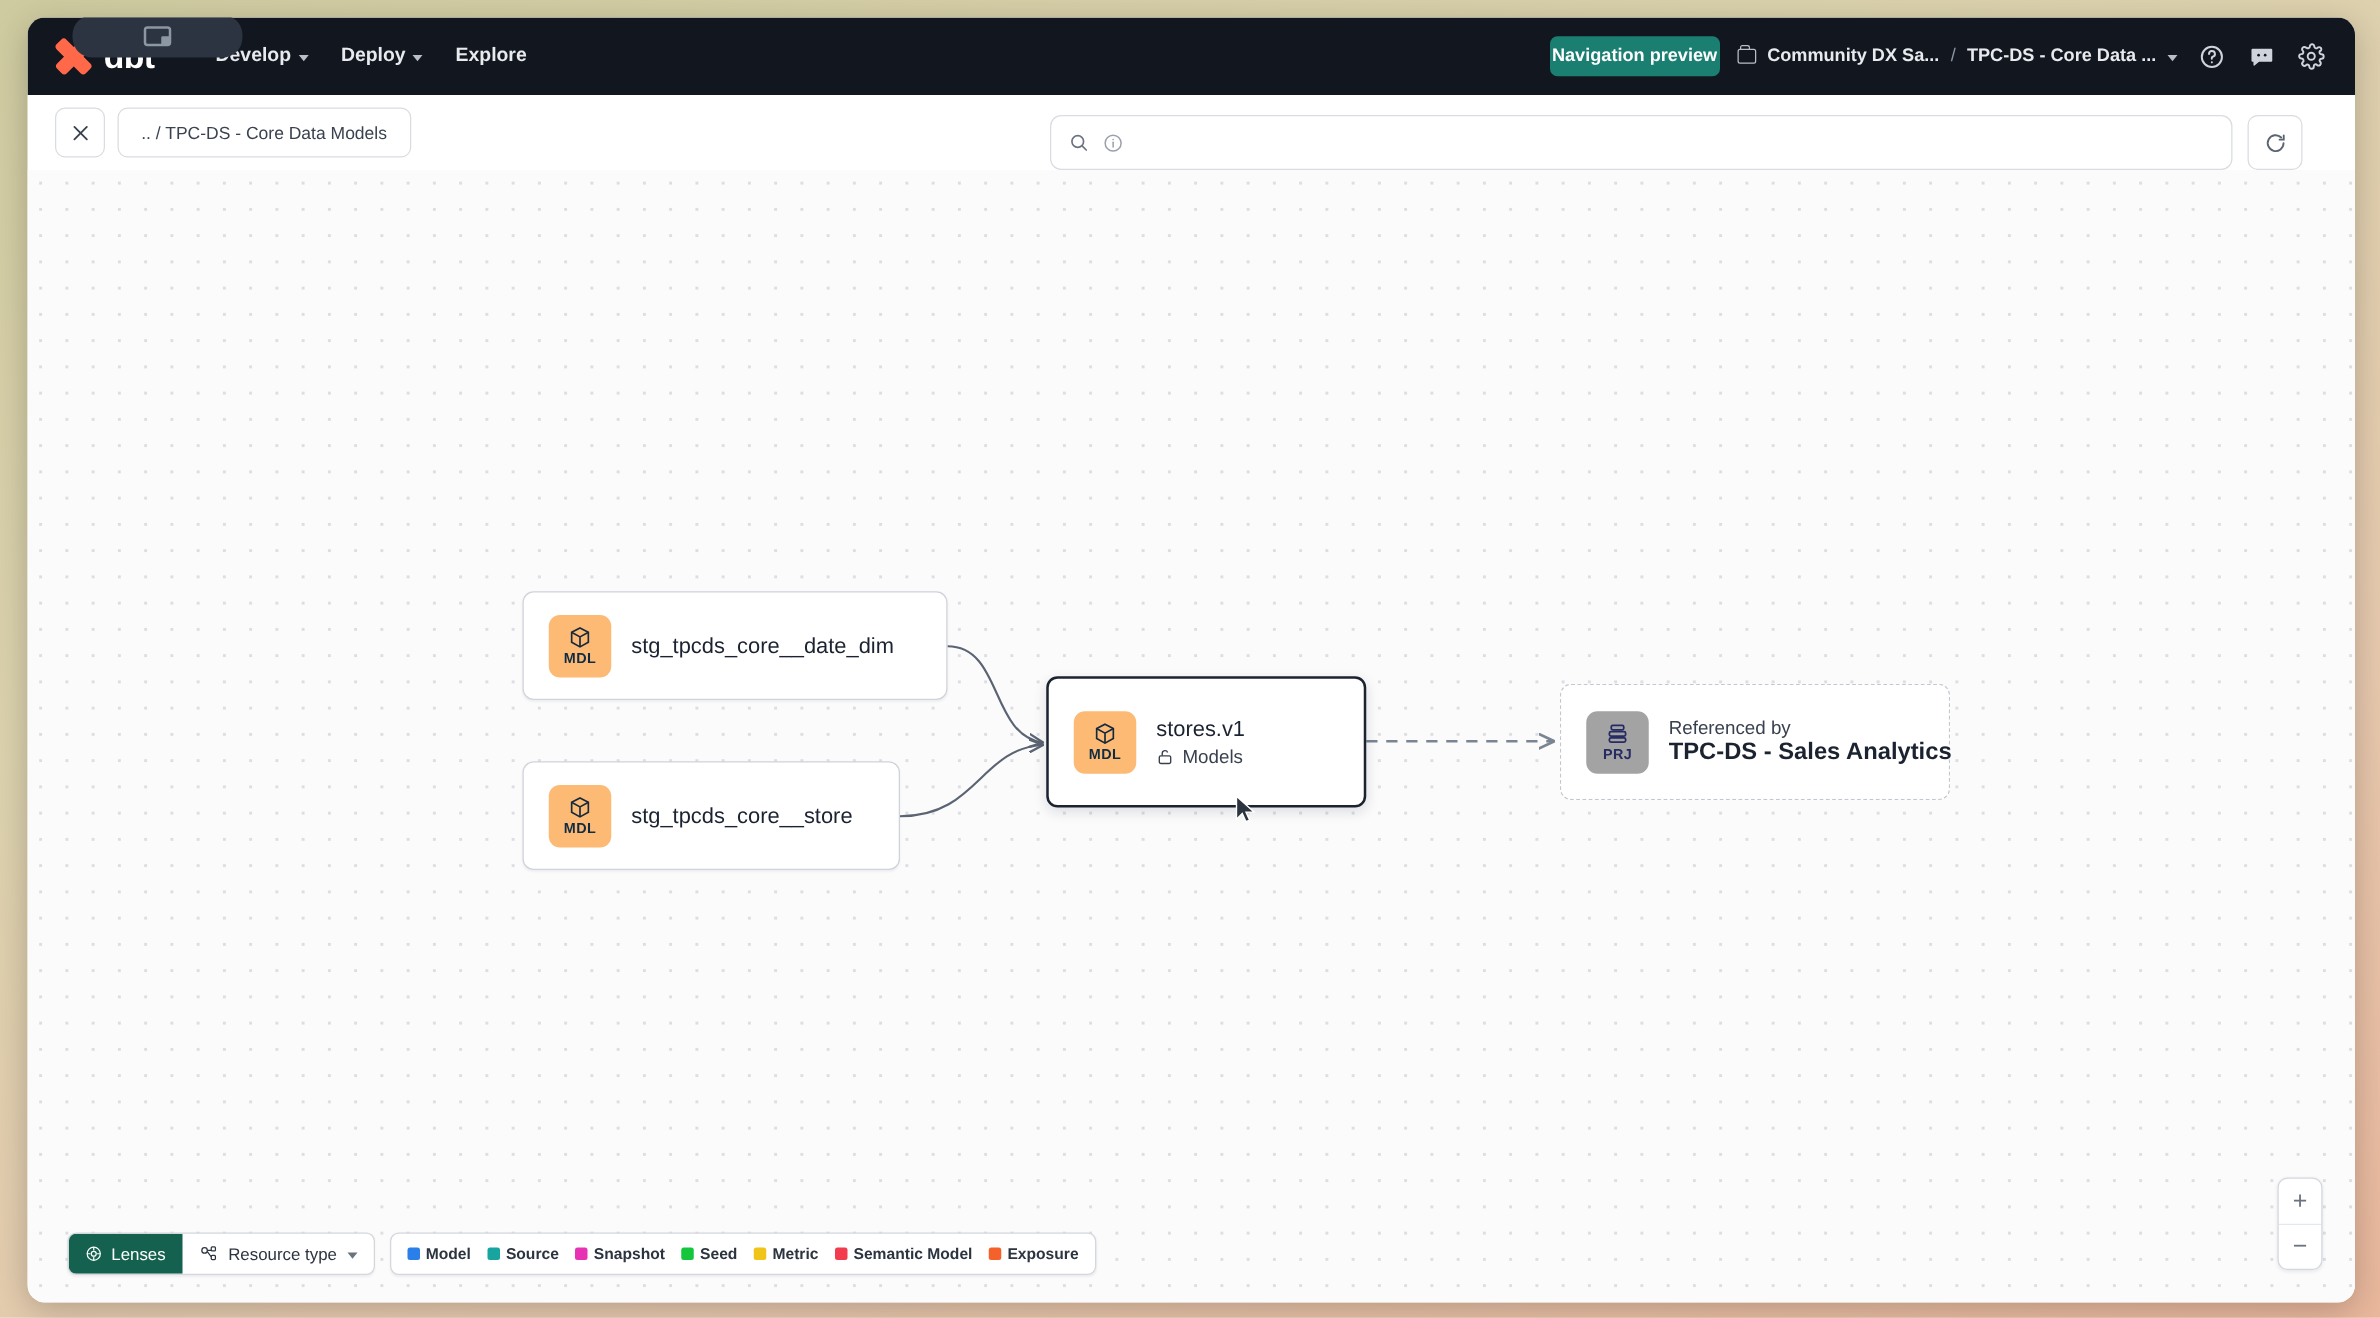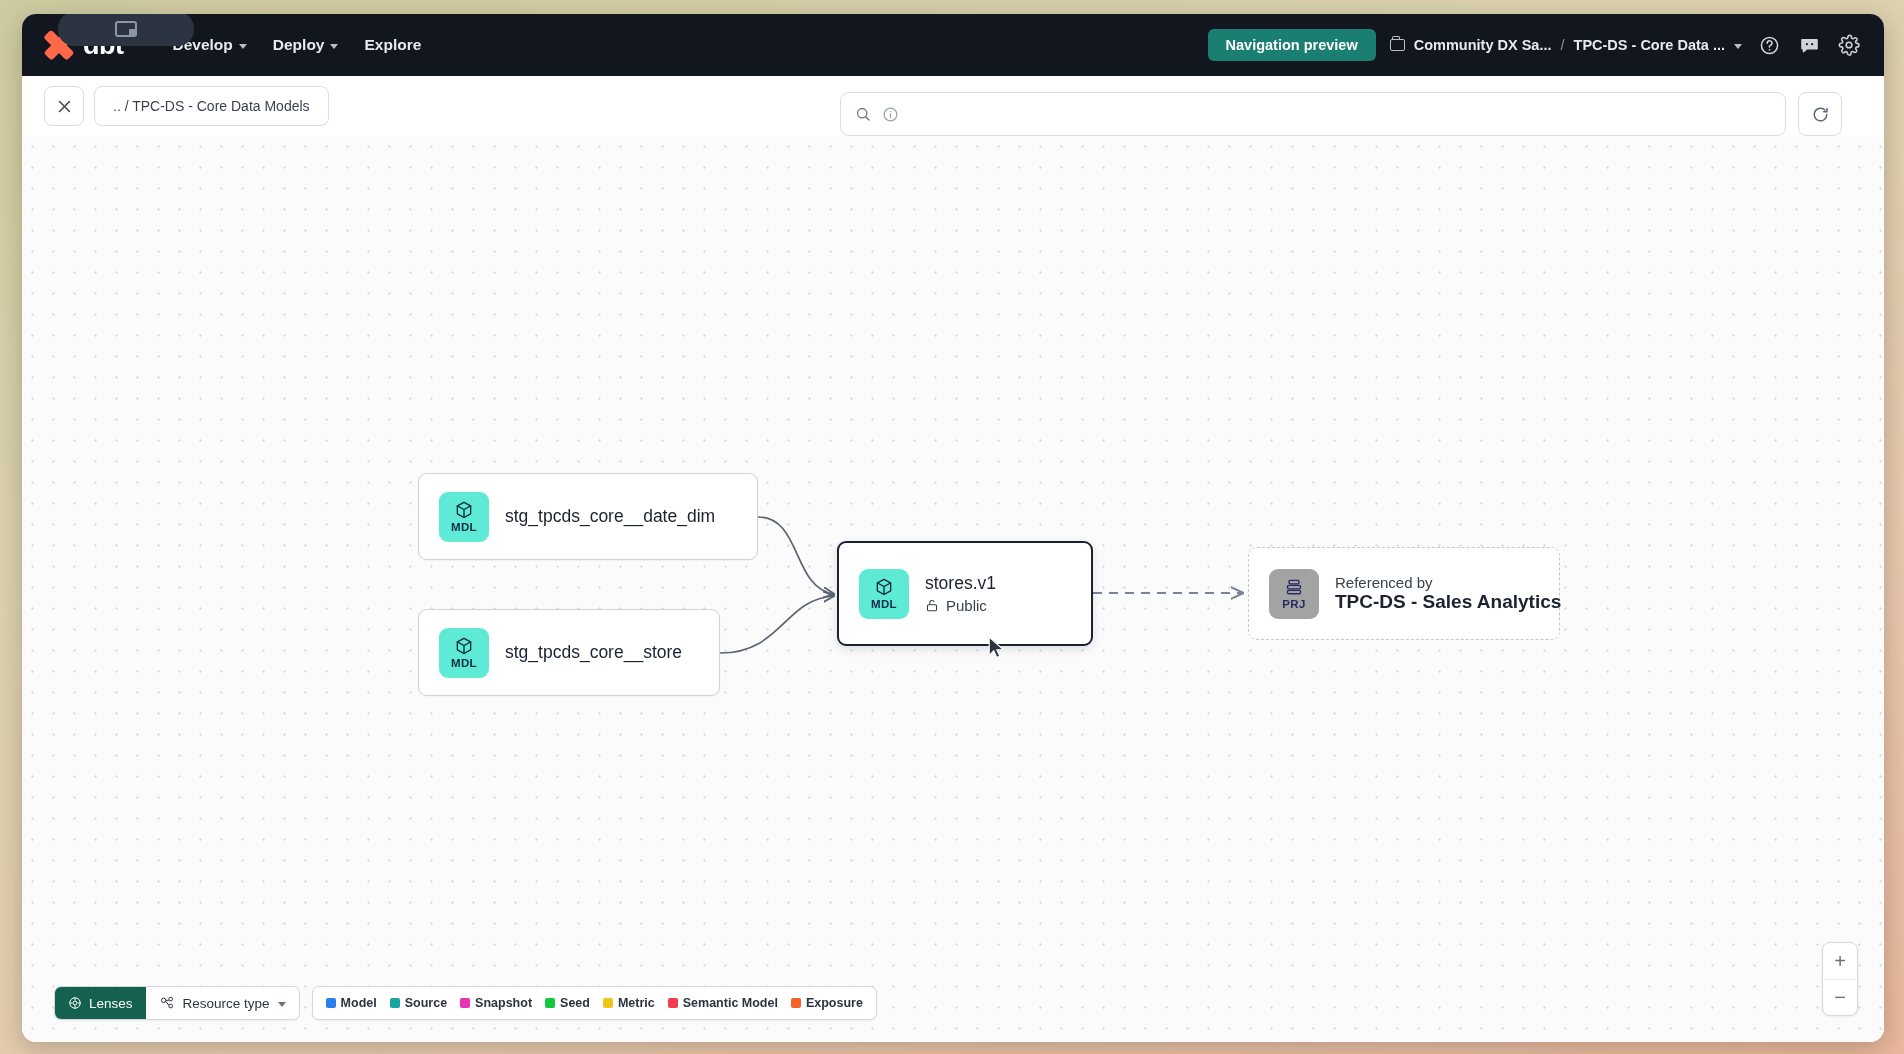--- a/index.html
+++ b/index.html
@@ -57,21 +57,21 @@
     display:flex; align-items:center; gap:6px;
     padding: 7px 13px; border-radius: 6px; cursor: pointer;
   }
   .caret {
     width:0;height:0;border-left:4.5px solid transparent;border-right:4.5px solid transparent;
     border-top:5px solid #b9bec8; margin-top:2px;
   }
   .nav-right { margin-left:auto; display:flex; align-items:center; gap:14px; }
   #nav-preview-badge {
     background:#1a7f71; color:#fff; font-size:14.5px; font-weight:700;
-    padding: 8px 18px; border-radius: 6px; cursor:pointer;
+    padding: 8px 2px; border-radius: 6px; cursor:pointer;
   }
   .crumb-wrap { display:flex; align-items:center; gap:9px; color:#e8eaee; font-size:14.5px; font-weight:700; }
   .folder-ic {
     width:15px;height:12px;border:1.6px solid #b9bec8;border-radius:2px;position:relative;
   }
   .folder-ic::before{content:"";position:absolute;left:1px;top:-4px;width:6px;height:3px;
     border:1.6px solid #b9bec8;border-bottom:none;border-radius:2px 2px 0 0;}
   .crumb-sep { color:#8d97a3; font-weight:400; }
   .icon-btn {
     width:26px;height:26px; display:flex;align-items:center;justify-content:center;
@@ -119,21 +119,21 @@
     cursor:pointer;
   }
   .node.plain { border:1px solid #cfd3da; box-shadow: 0 1px 2px rgba(16,24,40,.05); }
   .node.selected { border:2.5px solid #1b2230; box-shadow: 0 3px 10px rgba(16,24,40,.13); }
   .node.dashed { border:1.6px dashed #c3c8d0; }
 
   .badge {
     width:50px;height:50px;border-radius:9px; flex:none;
     display:flex;flex-direction:column;align-items:center;justify-content:center;gap:1px;
   }
-  .badge.mdl { background:#5eead4; color:#0f2c44; }
+  .badge.mdl { background:#fdba74; color:#0f2c44; }
   .badge.prj { background:#a3a3a3; color:#272b63; }
   .badge-label { font-size:11.5px; font-weight:700; letter-spacing:.3px; }
 
   .node-title { font-size:17.5px; color:#1b2230; font-weight:400; white-space:nowrap; }
   .node-title.bold { font-weight:700; font-size:19px; }
   .node-sub {
     display:flex; align-items:center; gap:7px;
     font-size:15px; color:#39414f; margin-top:3px;
   }
   .node-caption { font-size:15px; color:#39414f; }
@@ -315,21 +315,21 @@
         </svg>
         <span class="badge-label">MDL</span>
       </div>
       <div class="ntext">
         <span class="node-title">stores.v1</span>
         <span class="node-sub">
           <svg width="14" height="15" viewBox="0 0 24 24" fill="none" stroke="#39414f" stroke-width="1.9">
             <rect x="4.2" y="10.6" width="15.6" height="10.4" rx="2"></rect>
             <path d="M8.2 10.6V7.2a3.8 3.8 0 0 1 7.4-1.2"></path>
           </svg>
-          <span>Public</span>
+          <span>Models</span>
         </span>
       </div>
     </div>
 
     <div class="node dashed" style="left:1226px; top:411px; width:312px; height:93px;">
       <div class="badge prj">
         <svg width="20" height="20" viewBox="0 0 24 24" fill="none" stroke="#272b63" stroke-width="1.7">
           <rect x="6" y="4" width="12" height="4.2" rx="1.5"></rect>
           <rect x="4.2" y="10" width="15.6" height="4.2" rx="1.5"></rect>
           <rect x="4.2" y="16" width="15.6" height="4" rx="1.5"></rect>

